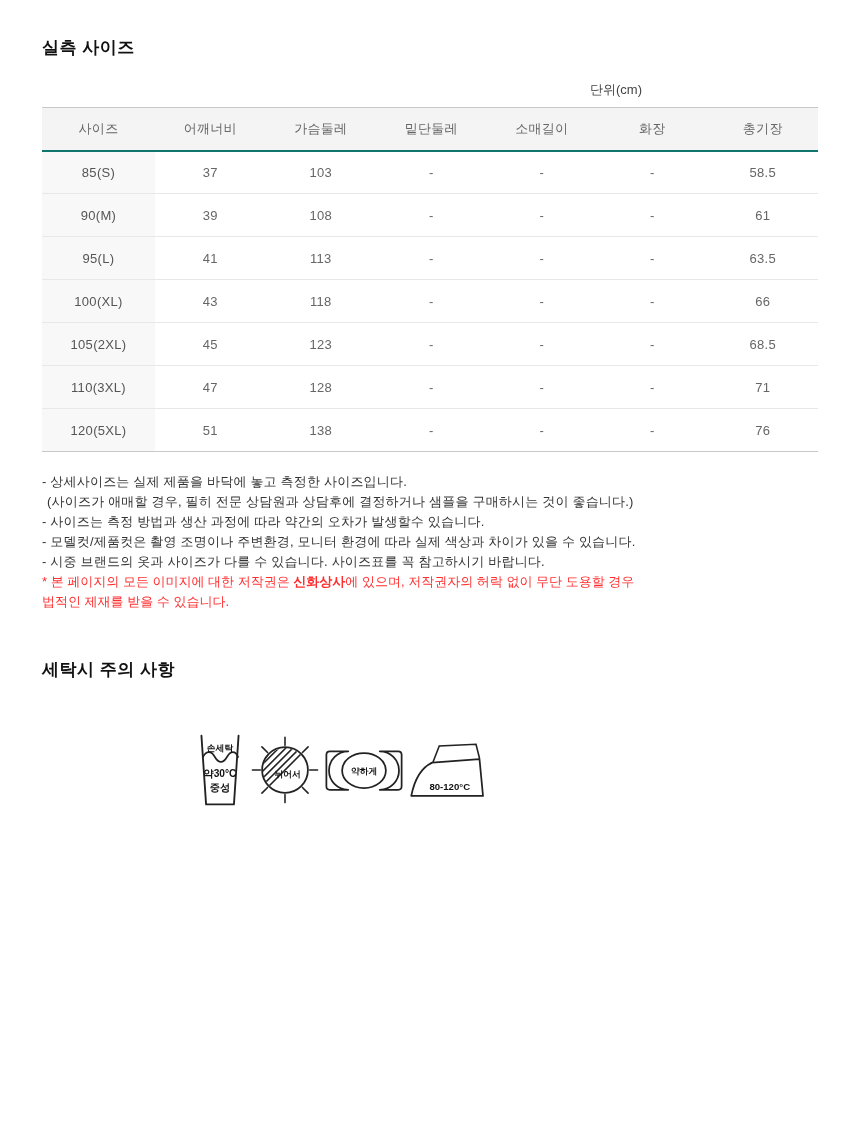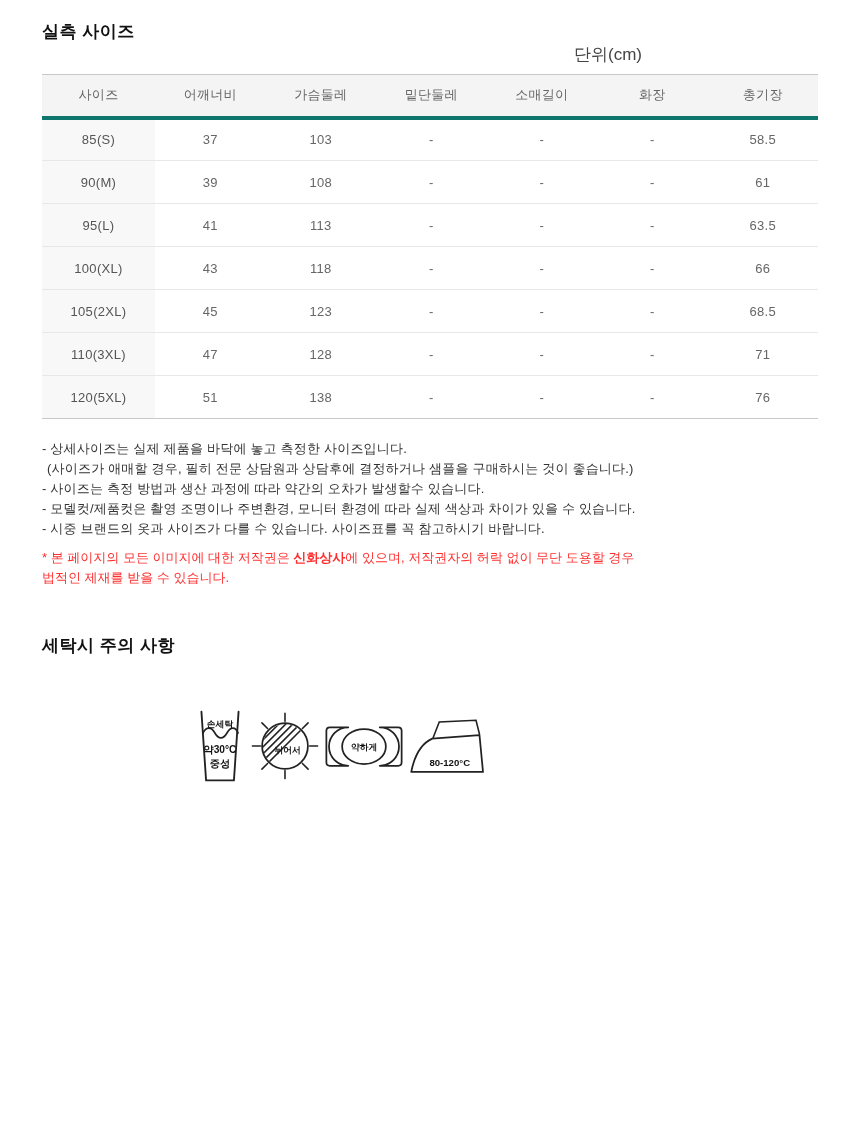--- a/index.html
+++ b/index.html
@@ -2,52 +2,52 @@
 <html><head>
 <meta charset="utf-8">
 <style>
   * { margin: 0; padding: 0; box-sizing: border-box; }
   html, body { background: #ffffff; }
   body {
     width: 860px; min-height: 1128px;
     font-family: "Liberation Sans", "DejaVu Sans", sans-serif;
     color: #333;
   }
-  .page { width: 684px; min-height: 1128px; padding: 20px 42px 40px 42px; }
+  .page { width: 684px; min-height: 1128px; padding: 36px 42px 40px 42px; }
 
   .section-title {
     font-size: 17px; font-weight: bold; color: #111;
     letter-spacing: 0.5px;
   }
 
   .unit-label {
-    text-align: right; font-size: 17px; color: #444;
-    margin-bottom: 8px;
+    text-align: right; font-size: 13px; color: #444;
+    margin-top: 22px; margin-bottom: 8px;
   }
 
   table.size-table {
     width: 776px; border-collapse: collapse; table-layout: fixed;
     border-top: 1px solid #c8c8c8; border-bottom: 1px solid #c8c8c8;
     font-size: 13px; color: #666;
   }
   table.size-table th, table.size-table td {
     height: 43px; text-align: center; vertical-align: middle;
     font-weight: normal; letter-spacing: 0.3px;
   }
   table.size-table thead tr { background: #f4f4f4; }
-  table.size-table thead th { color: #666; border-bottom: 4px solid #0f766e; }
+  table.size-table thead th { color: #666; border-bottom: 2px solid #0f766e; }
   table.size-table tbody tr { border-bottom: 1px solid #e8e8e8; }
   table.size-table tbody tr:last-child { border-bottom: none; }
   table.size-table td.col-size { background: #f8f8f8; color: #555; }
   table.size-table col.c-first { width: 113px; }
 
   .notes { margin-top: 20px; font-size: 13px; color: #333; }
   .notes .note-line { line-height: 20px; letter-spacing: 0.2px; }
   .notes .note-line.indent { padding-left: 5px; }
-  .copyright-line { line-height: 20px; margin-top: 9px; font-size: 13px; }
+  .copyright-line { line-height: 20px; margin-top: 0; font-size: 13px; }
   .copyright-line .brand { font-weight: bold; }
 
   .care-title { margin-top: 46px; }
   .care-icons {
     margin-top: 50px; margin-left: 150px;
     display: flex; align-items: center; width: 520px;
   }
   .care-icon { flex: 0 0 auto; display: block; }
   .care-icon svg { display: block; }
   .icon-stroke { fill: none; stroke: #222; stroke-width: 2; stroke-linecap: round; stroke-linejoin: round; }

